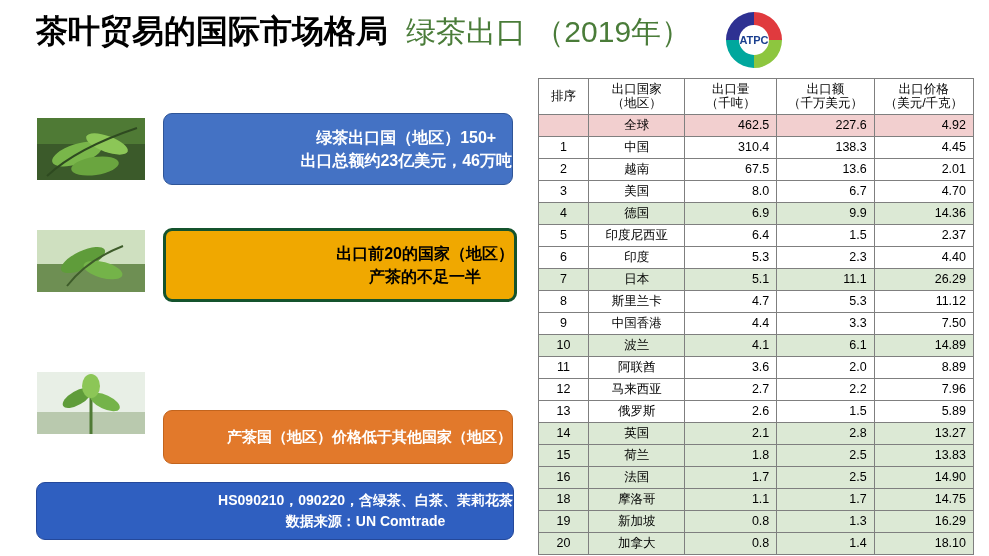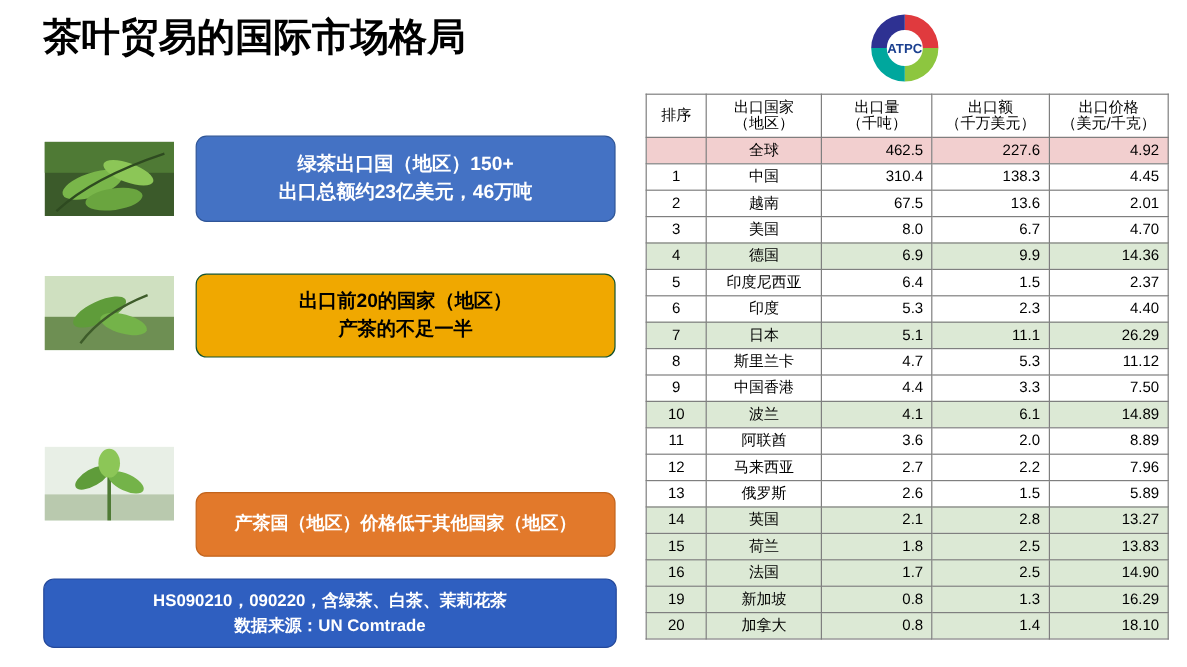--- a/index.html
+++ b/index.html
@@ -33,26 +33,26 @@
 
   
   .photo{
     position:absolute;width:108px;height:62px;border:1px solid #ffffff;
     overflow:hidden;
   }
   .photo svg{display:block;}
 
   .callout{
     position:absolute;border-radius:9px;
-    display:flex;align-items:center;justify-content:center;
+    display:flex;align-items:center;justify-content:flex-end;
     text-align:center;color:#ffffff;font-weight:bold;
     line-height:1.45;
   }
   .callout.blue{background:#4472c4;border:1px solid #2f5597;font-size:16px;}
-  .callout.orange-y{background:#f0a800;border:1px solid #14532d;color:#000000;font-size:16px;}
+  .callout.orange-y{background:#f0a800;border:3px solid #14532d;color:#000000;font-size:16px;}
   .callout.orange{background:#e2792b;border:1px solid #c2641d;font-size:15px;}
   .callout.footer{background:#2f5fc0;border:1px solid #24489a;font-size:14px;line-height:1.5;}
 
   
   .table-wrap{
     position:absolute;left:538px;top:78px;width:436px;
   }
   table{
     border-collapse:collapse;width:436px;
     font-size:12.5px;color:#000000;
@@ -74,20 +74,21 @@
   tr.total td{background:#f2cfcf;font-weight:normal;}
   tr.green td{background:#dce9d5;}
 </style>
 </head>
 <body>
 
 <div class="slide">
 
   <div class="title-row">
     <div class="title-main">茶叶贸易的国际市场格局</div>
+    <div class="title-sub">绿茶出口 （2019年）</div>
   </div>
 
   <div class="logo">
     <svg width="72" height="64" viewBox="0 0 72 64">
       <g>
         <path d="M36 4 A28 28 0 0 1 64 32 L50 32 A14 14 0 0 0 36 18 Z" fill="#e03a3e"></path>
         <path d="M64 32 A28 28 0 0 1 36 60 L36 46 A14 14 0 0 0 50 32 Z" fill="#8dc63f"></path>
         <path d="M36 60 A28 28 0 0 1 8 32 L22 32 A14 14 0 0 0 36 46 Z" fill="#00a79d"></path>
         <path d="M8 32 A28 28 0 0 1 36 4 L36 18 A14 14 0 0 0 22 32 Z" fill="#2e3192"></path>
         <circle cx="36" cy="32" r="15" fill="#ffffff"></circle>
@@ -290,20 +291,27 @@
             <td class="num">13.83</td>
           </tr>
           <tr class="green">
             <td class="rank">16</td>
             <td class="name">法国</td>
             <td class="num">1.7</td>
             <td class="num">2.5</td>
             <td class="num">14.90</td>
           </tr>
           <tr class="green">
+            <td class="rank">18</td>
+            <td class="name">摩洛哥</td>
+            <td class="num">1.1</td>
+            <td class="num">1.7</td>
+            <td class="num">14.75</td>
+          </tr>
+          <tr class="green">
             <td class="rank">19</td>
             <td class="name">新加坡</td>
             <td class="num">0.8</td>
             <td class="num">1.3</td>
             <td class="num">16.29</td>
           </tr>
           <tr class="green">
             <td class="rank">20</td>
             <td class="name">加拿大</td>
             <td class="num">0.8</td>

